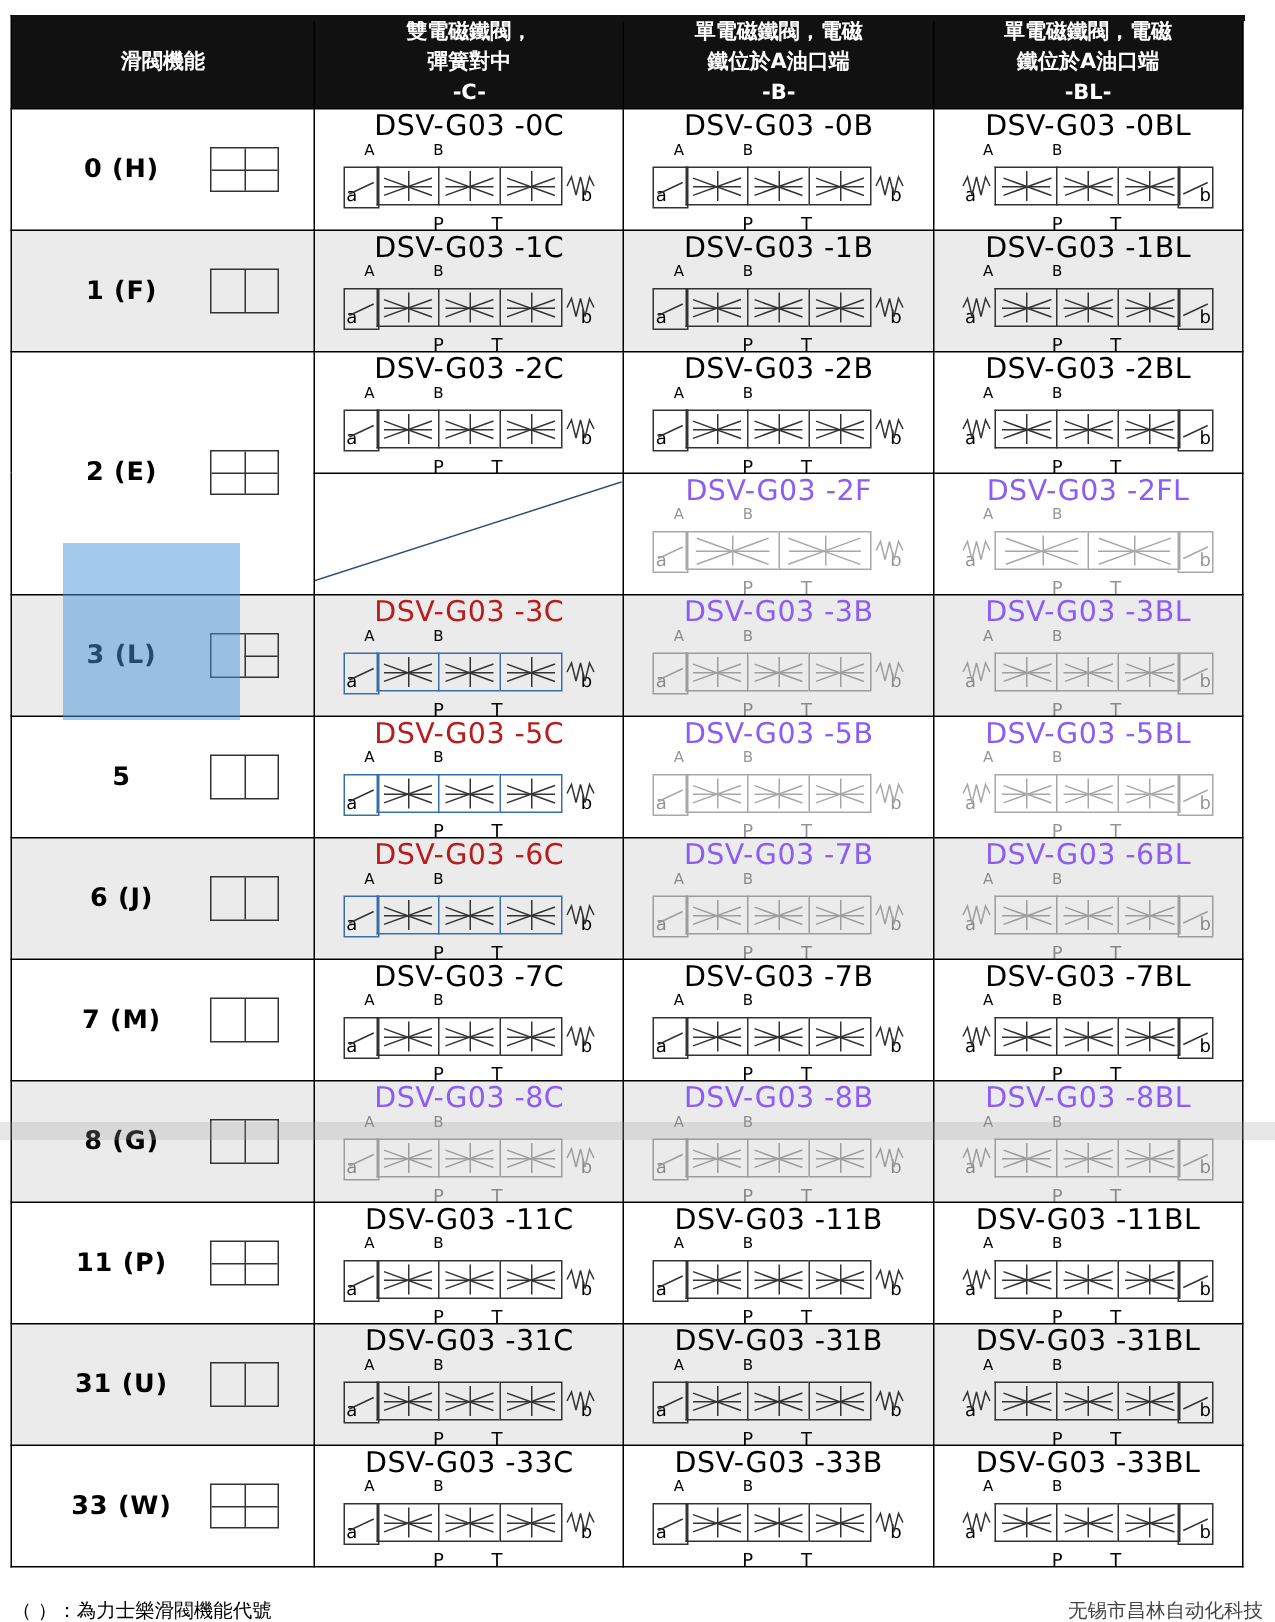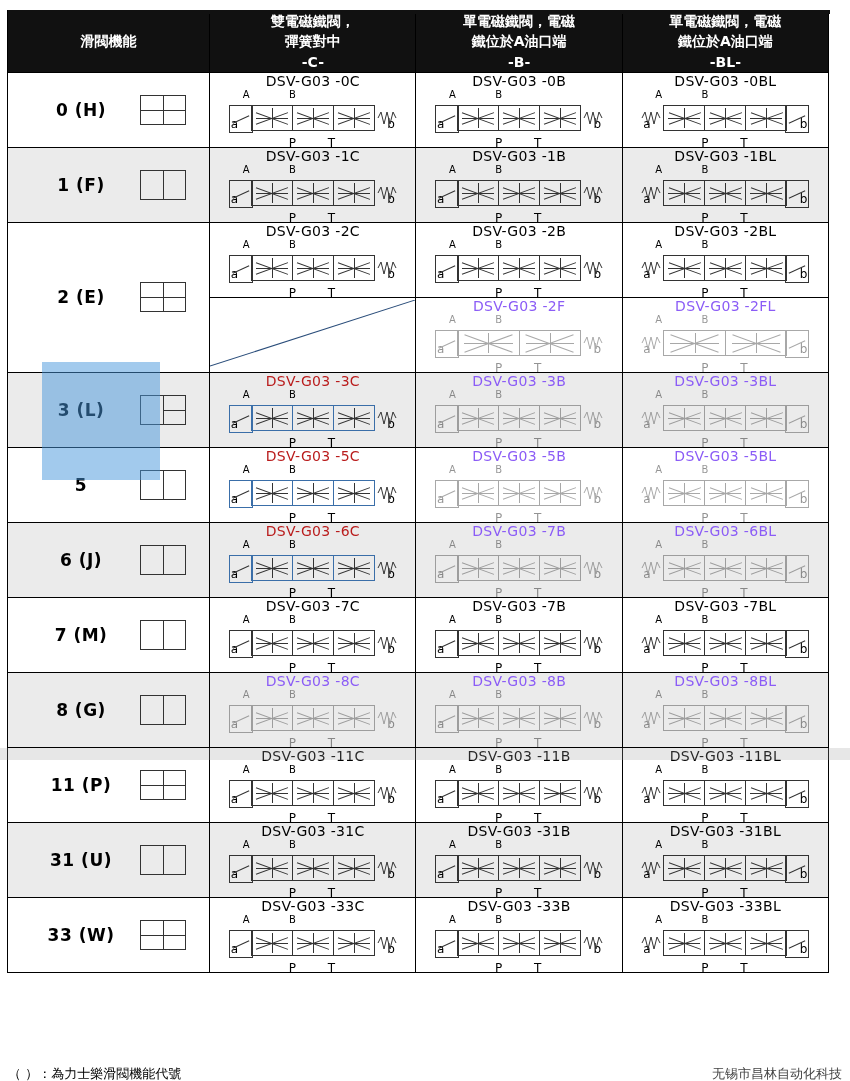--- a/index.html
+++ b/index.html
@@ -61,21 +61,21 @@
   }
   .fn-symbol .hdiv{
     position:absolute;left:0;right:0;height:1px;background:#333;
   }
 
   .cell{
     padding:8px 4px 10px 4px;
     text-align:center;
   }
   .code{
-    font-size:14px;
+    font-size:19px;
     letter-spacing:.3px;
     margin-bottom:2px;
     white-space:nowrap;
   }
   .code.faded{color:#8b5cf6;}
   .code.blue{color:#b91c1c;}
 
   
   .valve{
     position:relative;

